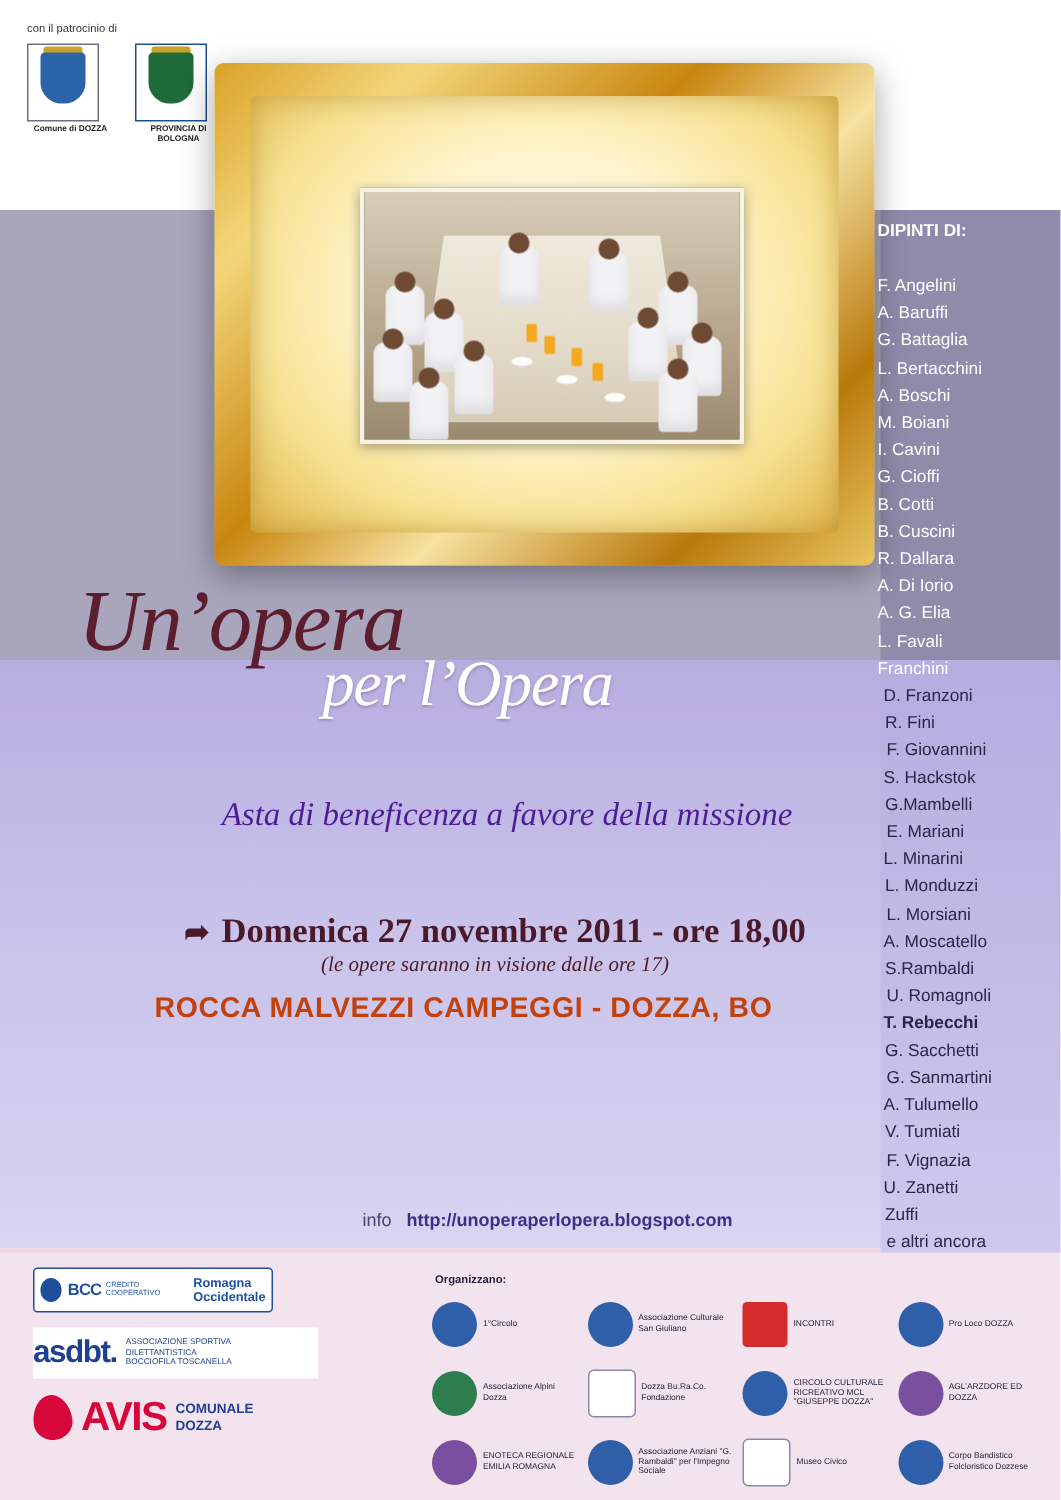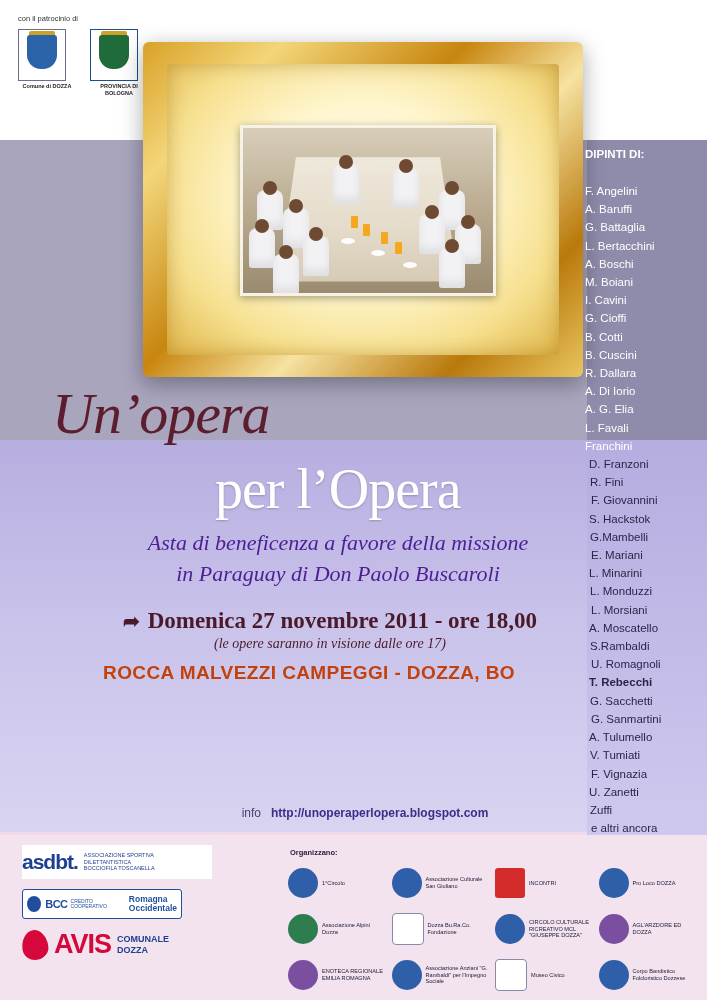--- a/index.html
+++ b/index.html
@@ -56,22 +56,22 @@
   .photo .kid{position:absolute;width:26px;height:40px;background:#f2f2f4;border-radius:8px 8px 3px 3px;
      box-shadow:inset 0 -6px 8px rgba(0,0,0,.08);}
   .photo .kid:after{content:"";position:absolute;left:6px;top:-9px;width:14px;height:14px;border-radius:50%;background:#6f4a32;}
   .photo .juice{position:absolute;width:7px;height:12px;background:#f3a81e;border-radius:1px;}
   .photo .plate{position:absolute;width:14px;height:6px;background:#fdfdfd;border-radius:50%;}
 
   
   .title1{position:absolute;left:52px;top:380px;font-family:"Liberation Serif",serif;
      font-size:58px;color:#5c1d2e;font-style:italic;letter-spacing:-1px;}
   .title2{position:absolute;left:215px;top:432px;font-family:"Liberation Serif",serif;
-     font-size:56px;color:#ffffff;letter-spacing:-1px;
-     text-shadow:0 1px 2px rgba(90,60,110,.35);margin-top:25px;}
+     font-size:43px;color:#ffffff;font-style:italic;letter-spacing:-1px;
+     text-shadow:0 1px 2px rgba(90,60,110,.35);}
 
   .subtitle{position:absolute;left:88px;top:528px;width:500px;text-align:center;
      font-family:"Liberation Serif",serif;font-style:italic;font-size:22px;color:#4c1d95;line-height:1.4;}
 
   .dateline{position:absolute;left:70px;top:608px;width:520px;text-align:center;
      font-family:"Liberation Serif",serif;font-weight:bold;font-size:23px;color:#4a1a2b;}
   .arrow{display:inline-block;margin-right:8px;color:#4a1a2b;font-size:20px;}
   .dateline-sub{position:absolute;left:70px;top:636px;width:520px;text-align:center;
      font-family:"Liberation Serif",serif;font-style:italic;font-size:14px;color:#4a1a2b;}
 
@@ -179,21 +179,20 @@
       <div class="plate" style="left:128px;top:122px;"></div>
       <div class="plate" style="left:160px;top:134px;"></div>
     </div>
   </div>
 
   <div class="title1">Un’opera</div>
   <div class="title2">per l’Opera</div>
 
   <div class="subtitle">
     <div>Asta di beneficenza a favore della missione</div>
-    <div>in Paraguay di Don Paolo Buscaroli</div>
   </div>
 
   <div class="dateline">
     <span class="arrow">➦</span><span>Domenica 27 novembre 2011 - ore 18,00</span>
   </div>
   <div class="dateline-sub">(le opere saranno in visione dalle ore 17)</div>
 
   <div class="venue">ROCCA MALVEZZI CAMPEGGI - DOZZA, BO</div>
 
 
@@ -238,39 +237,39 @@
       <div class="art-item dark" style="padding-left: 4px;">A. Tulumello</div>
       <div class="art-item dark" style="padding-left: 5px;">V. Tumiati</div>
       <div class="art-item dark" style="padding-left: 6px;">F. Vignazia</div>
       <div class="art-item dark" style="padding-left: 4px;">U. Zanetti</div>
       <div class="art-item dark" style="padding-left: 5px;">Zuffi</div>
       <div class="art-item dark" style="padding-left: 6px;">e altri ancora</div>
     </div>
 
   <div class="sponsors-left">
     <div class="sp-row">
-      <div class="logo-asdbt">
-        <div class="nm">asdbt.</div>
-        <div class="sub" style="white-space:pre-line">ASSOCIAZIONE SPORTIVA
-DILETTANTISTICA
-BOCCIOFILA TOSCANELLA</div>
-      </div>
-    </div>
-    <div class="sp-row">
       <div class="logo-bcc">
         <div class="mark"></div>
         <div class="t1">BCC</div>
         <div class="t2">CREDITO COOPERATIVO</div>
         <div class="t3">
           <div>Romagna</div>
           <div>Occidentale</div>
         </div>
       </div>
     </div>
     <div class="sp-row">
+      <div class="logo-asdbt">
+        <div class="nm">asdbt.</div>
+        <div class="sub" style="white-space:pre-line">ASSOCIAZIONE SPORTIVA
+DILETTANTISTICA
+BOCCIOFILA TOSCANELLA</div>
+      </div>
+    </div>
+    <div class="sp-row">
       <div class="logo-avis">
         <div class="drop"></div>
         <div class="nm">AVIS</div>
         <div class="sub" style="white-space:pre-line">COMUNALE
 DOZZA</div>
       </div>
     </div>
   </div>
 
   <div class="org-title">Organizzano:</div>

